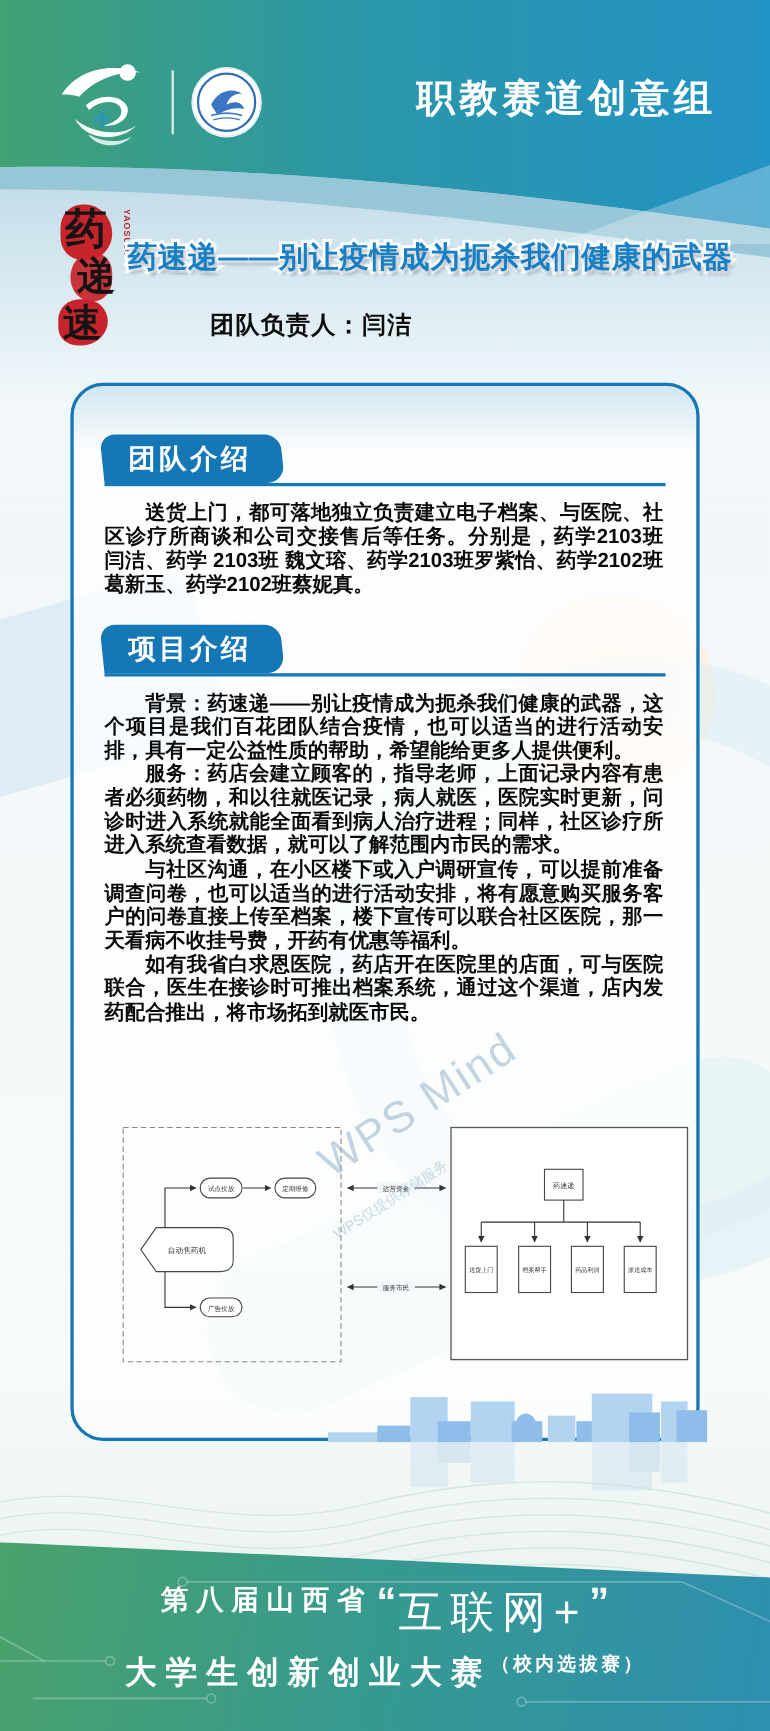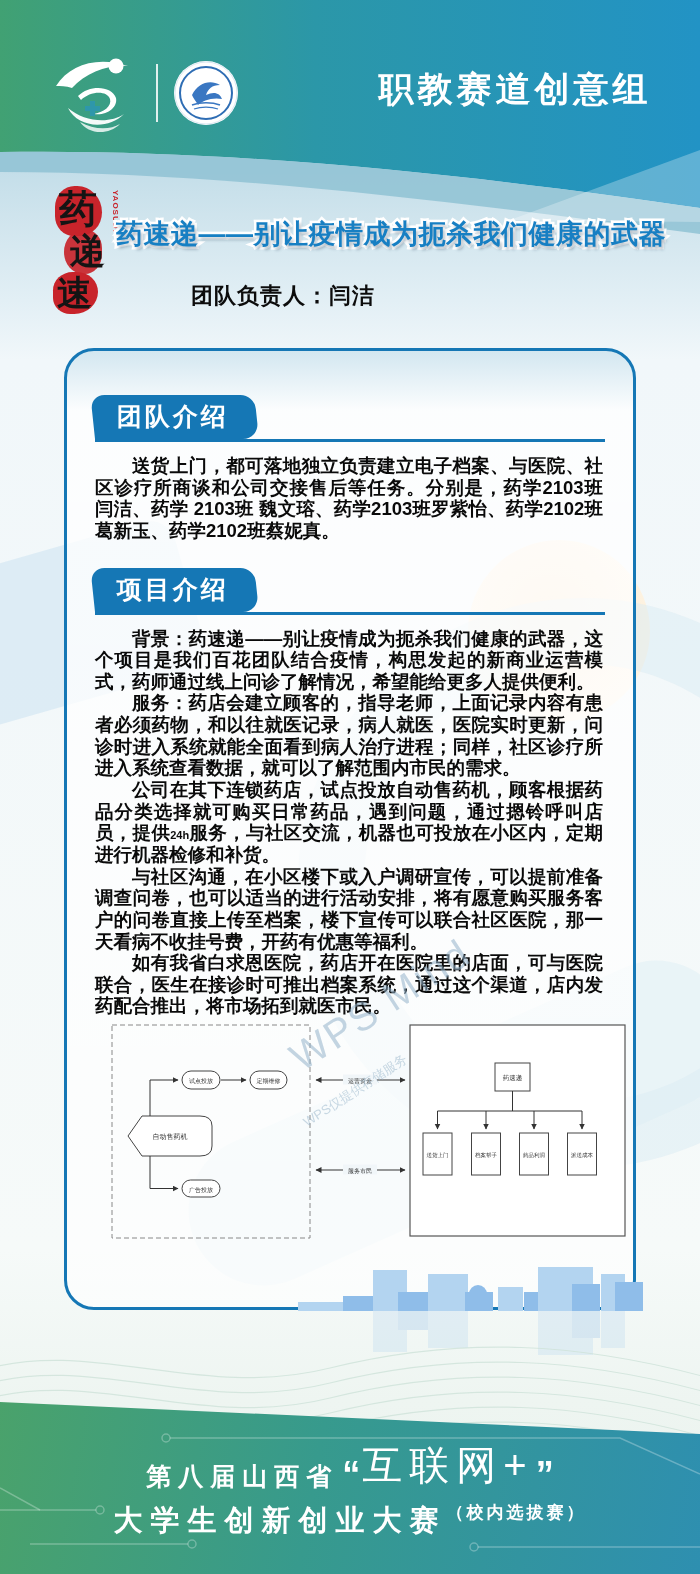--- a/index.html
+++ b/index.html
@@ -67,21 +67,21 @@
 
   .skyline { position:absolute; top:1262px; left:298px; }
   .waves { position:absolute; top:1316px; left:0; }
 
   
   .footer { position:absolute; top:1392px; left:0; width:700px; height:182px;
     clip-path:polygon(0 10px,100% 42px,100% 100%,0 100%);
     background:linear-gradient(100deg,#4aa26b 0%,#379a8d 45%,#2e8fb0 100%); }
   .footer-circuit { position:absolute; top:0; left:0; }
   .footer-text { position:absolute; top:46px; left:0; width:700px; display:flex; flex-direction:column; align-items:center; color:#fff; }
-  .f-line1 { display:flex; align-items:flex-end; white-space:nowrap; }
+  .f-line1 { display:flex; align-items:flex-start; white-space:nowrap; }
   .f-prefix { font-size:25px; font-weight:800; letter-spacing:7px; margin-right:4px; }
   .f-quote { font-size:36px; font-weight:900; line-height:1; }
   .f-big { font-size:40px; font-weight:400; letter-spacing:7px; margin:0 2px; }
   .f-line2 { display:flex; margin-top:8px; white-space:nowrap; }
   .f-main2 { font-size:29px; font-weight:900; letter-spacing:8px; }
   .f-paren { font-size:17px; font-weight:800; letter-spacing:3px; }
 </style>
 </head>
 <body>
 
@@ -148,23 +148,22 @@
       <div class="tab"><span>团队介绍</span></div>
     </div>
     <div class="body-text">
       <p>送货上门，都可落地独立负责建立电子档案、与医院、社区诊疗所商谈和公司交接售后等任务。分别是，药学2103班 闫洁、药学 2103班 魏文瑢、药学2103班罗紫怡、药学2102班葛新玉、药学2102班蔡妮真。</p>
     </div>
 
     <div class="sec-head mt26">
       <div class="tab"><span>项目介绍</span></div>
     </div>
     <div class="body-text">
-      <p><b>背景：</b><span>药速递——别让疫情成为扼杀我们健康的武器，这个项目是我们百花团队结合疫情，构思发起的新商业运营模式，药师通过线上问诊了解情况，希望能给更多人提供便利。</span></p>
+      <p><b>背景：</b><span>药速递——别让疫情成为扼杀我们健康的武器，这个项目是我们百花团队结合疫情，也可以适当的进行活动安排，具有一定公益性质的帮助，希望能给更多人提供便利。</span></p>
       <p><b>服务：</b><span>药店会建立顾客的，指导老师，上面记录内容有患者必须药物，和以往就医记录，病人就医，医院实时更新，问诊时进入系统就能全面看到病人治疗进程；同样，社区诊疗所进入系统查看数据，就可以了解范围内市民的需求。</span></p>
-      <p><span>公司在其下连锁药店，试点投放自动售药机，顾客根据药品分类选择就可购买日常药品，遇到问题，通过摁铃呼叫店员，提供</span><span class="small24">24h</span><span>服务，与社区交流，机器也可投放在小区内，定期进行机器检修和补货。</span></p>
       <p><span>与社区沟通，在小区楼下或入户调研宣传，可以提前准备调查问卷，也可以适当的进行活动安排，将有愿意购买服务客户的问卷直接上传至档案，楼下宣传可以联合社区医院，那一天看病不收挂号费，开药有优惠等福利。</span></p>
       <p><span>如有我省白求恩医院，药店开在医院里的店面，可与医院联合，医生在接诊时可推出档案系统，通过这个渠道，店内发药配合推出，将市场拓到就医市民。</span></p>
     </div>
   </div>
 
   <svg class="diagram" width="548" height="245" viewBox="0 0 548 245">
     <defs>
       <marker id="ah" markerWidth="7" markerHeight="7" refX="5.5" refY="3" orient="auto-start-reverse">
         <path d="M0,0 L6,3 L0,6 Z" fill="#333"></path>
       </marker>

